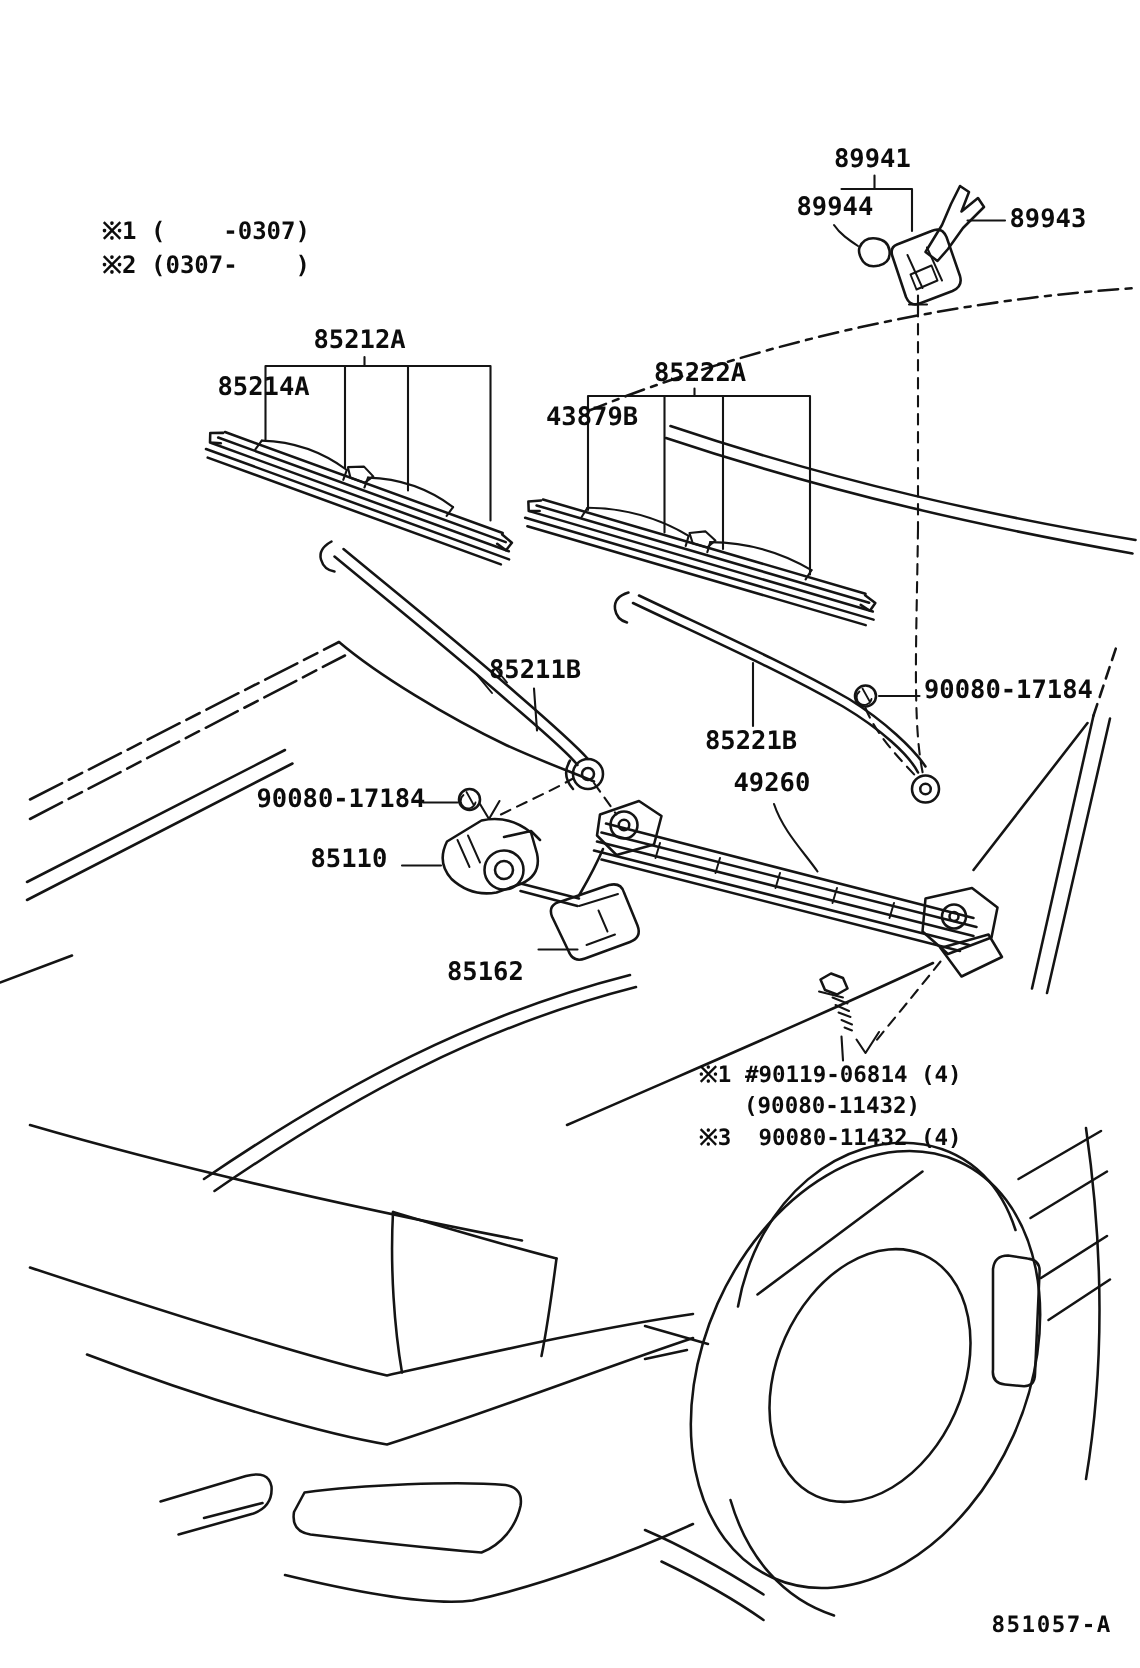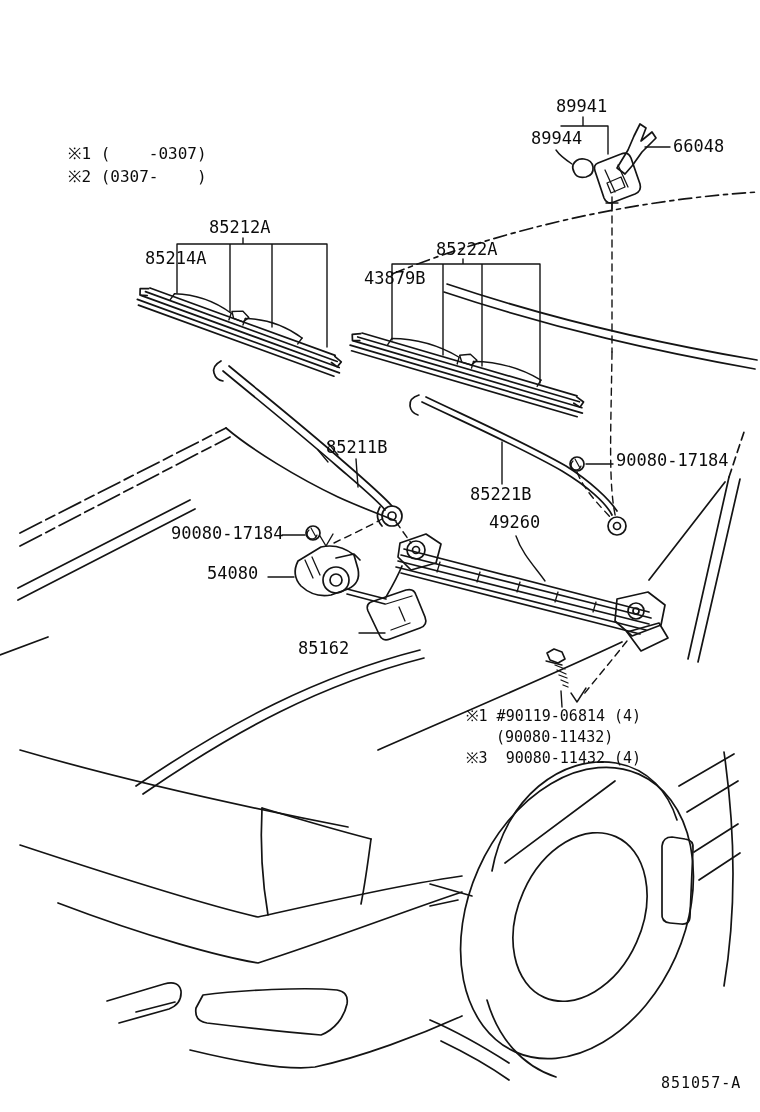--- a/index.html
+++ b/index.html
@@ -3,21 +3,21 @@
 <meta charset="utf-8">
 <style>
   html,body{margin:0;padding:0;background:#fff;}
   #stage{
     position:relative;width:760px;height:1112px;background:#ffffff;
     font-family:"DejaVu Sans Mono","Liberation Mono",monospace;
     overflow:hidden;
   }
   #art{position:absolute;left:0;top:0;}
   .lbl{
-    position:absolute;color:#0c0c0c;font-weight:400;font-size:17px;
+    position:absolute;color:#0c0c0c;font-weight:700;font-size:17px;
     line-height:1.05;white-space:pre;letter-spacing:0px;
   }
   .lbl.small{font-size:15px;}
   .lbl.legend{font-size:16px;margin-left:40px;}
   .lbl.code{font-size:15px;letter-spacing:1px;}
 </style>
 </head>
 <body>
 
 <div id="stage">
@@ -202,34 +202,34 @@
     <path d="M571,693 L577,702 L586,688"></path>
     <path d="M606,203 L618,203 M612,197 L612,209"></path>
   </g>
 </svg>
 
   <div class="lbl legend" style="left:28px;top:146px">※1 (    -0307)</div>
   <div class="lbl legend" style="left:28px;top:169px">※2 (0307-    )</div>
 
   <div class="lbl" style="left:556px;top:98px">89941</div>
   <div class="lbl" style="left:531px;top:130px">89944</div>
-  <div class="lbl" style="left:673px;top:138px">66048</div>
+  <div class="lbl" style="left:673px;top:138px">89943</div>
 
   <div class="lbl" style="left:209px;top:219px">85212A</div>
   <div class="lbl" style="left:145px;top:250px">85214A</div>
   <div class="lbl" style="left:436px;top:241px">85222A</div>
   <div class="lbl" style="left:364px;top:270px">43879B</div>
 
   <div class="lbl" style="left:326px;top:439px">85211B</div>
   <div class="lbl" style="left:470px;top:486px">85221B</div>
   <div class="lbl" style="left:489px;top:514px">49260</div>
 
   <div class="lbl" style="left:616px;top:452px">90080-17184</div>
   <div class="lbl" style="left:171px;top:525px">90080-17184</div>
-  <div class="lbl" style="left:207px;top:565px">54080</div>
+  <div class="lbl" style="left:207px;top:565px">85110</div>
   <div class="lbl" style="left:298px;top:640px">85162</div>
 
   <div class="lbl small" style="left:466px;top:709px">※1 #90119-06814 (4)</div>
   <div class="lbl small" style="left:496px;top:730px">(90080-11432)</div>
   <div class="lbl small" style="left:466px;top:751px">※3  90080-11432 (4)</div>
 
   <div class="lbl code" style="left:661px;top:1076px">851057-A</div>
 </div>
 
 </body></html>

